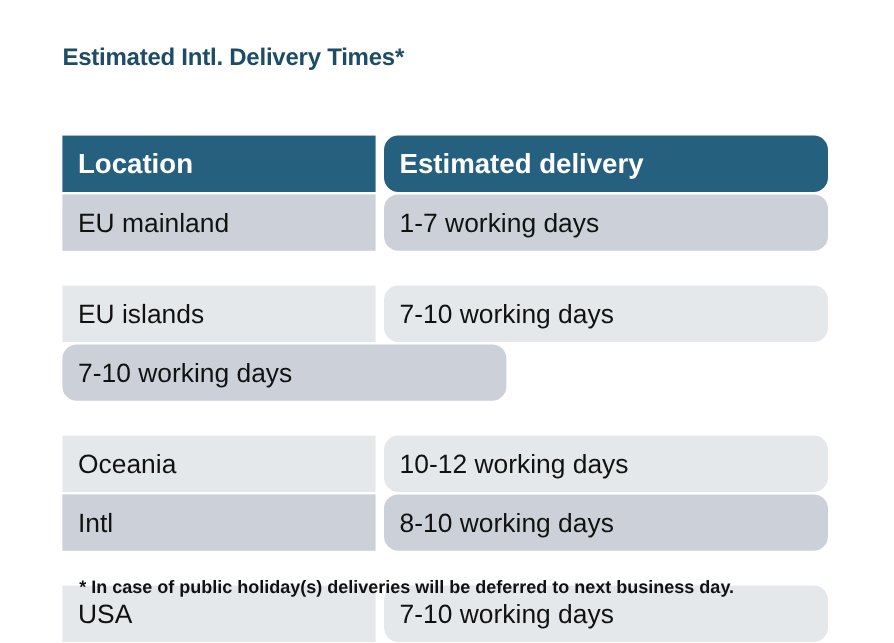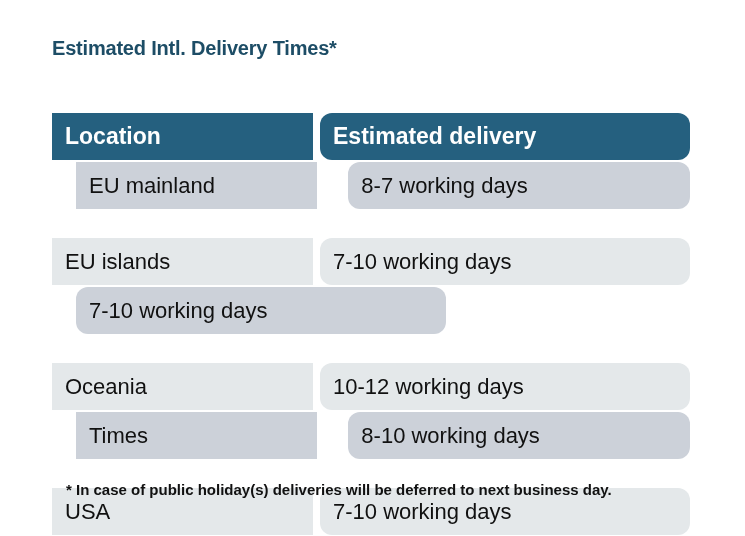--- a/index.html
+++ b/index.html
@@ -72,21 +72,20 @@
 
   .header-row .cell {
     background: #25607f;
     color: #ffffff;
     font-weight: bold;
     font-size: 23px;
   }
 
   .row-odd .cell {
     background: #ccd1d9;
-    margin-left: 24px;
   }
 
   .row-even .cell {
     background: #e4e8ea;
     margin-top: 27px;
   }
 
   .footnote {
     position: absolute;
     left: 66px;
@@ -106,39 +105,39 @@
 
   <div class="delivery-table">
 
     <div class="table-row header-row">
       <div class="cell col-location">Location</div>
       <div class="cell col-delivery">Estimated delivery</div>
     </div>
 
     <div class="table-row row-odd">
       <div class="cell col-location">EU mainland</div>
-      <div class="cell col-delivery">8-7 working days</div>
+      <div class="cell col-delivery">1-7 working days</div>
     </div>
 
     <div class="table-row row-even">
       <div class="cell col-location">EU islands</div>
       <div class="cell col-delivery">7-10 working days</div>
     </div>
 
     <div class="table-row row-odd">
       <div class="cell col-delivery">7-10 working days</div>
     </div>
 
     <div class="table-row row-even">
       <div class="cell col-location">Oceania</div>
       <div class="cell col-delivery">10-12 working days</div>
     </div>
 
     <div class="table-row row-odd">
-      <div class="cell col-location">Times</div>
+      <div class="cell col-location">Intl</div>
       <div class="cell col-delivery">8-10 working days</div>
     </div>
 
     <div class="table-row row-even">
       <div class="cell col-location">USA</div>
       <div class="cell col-delivery">7-10 working days</div>
     </div>
 
   </div>
 

